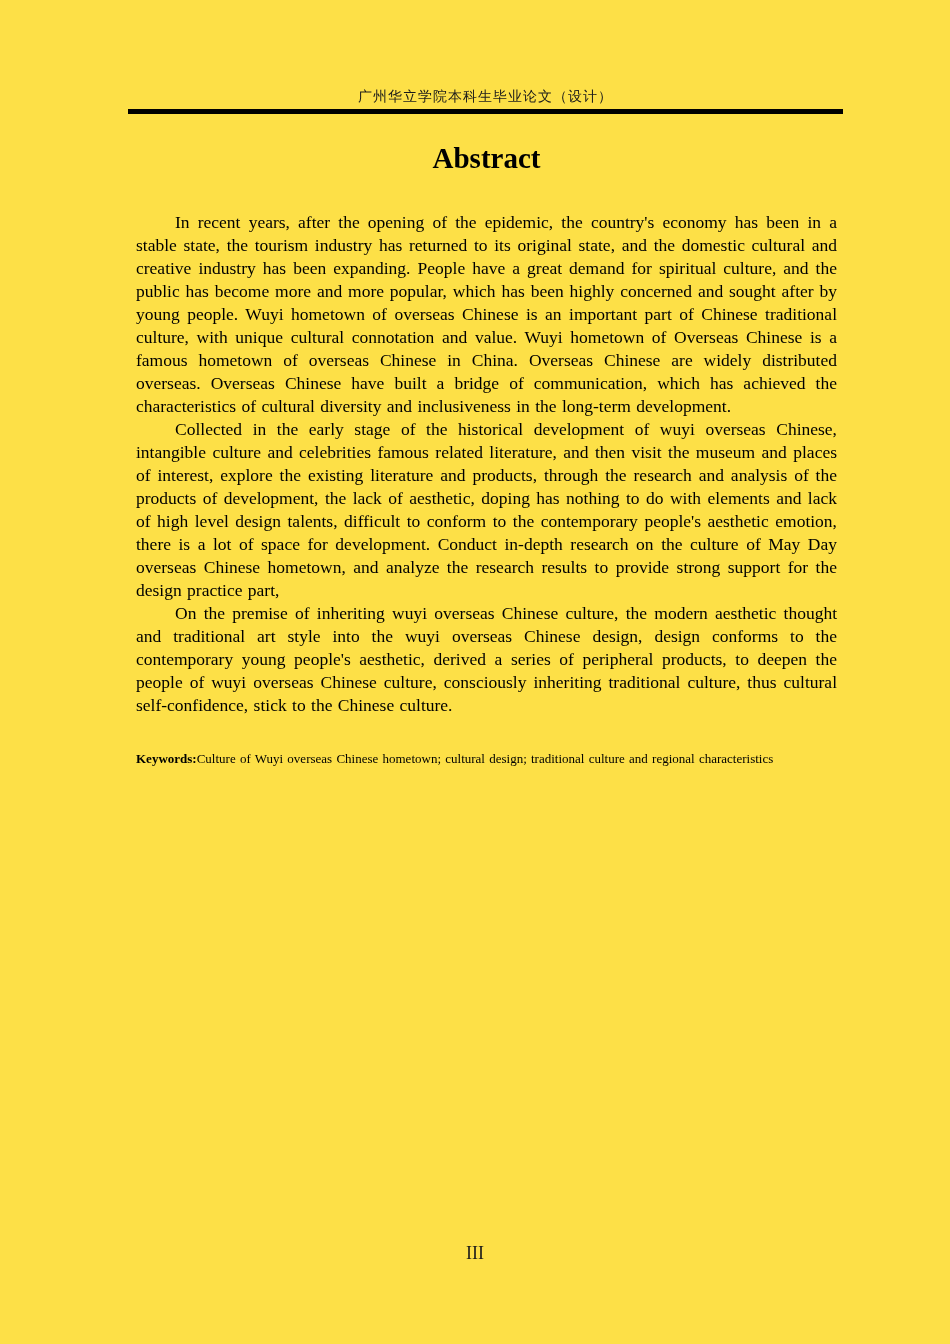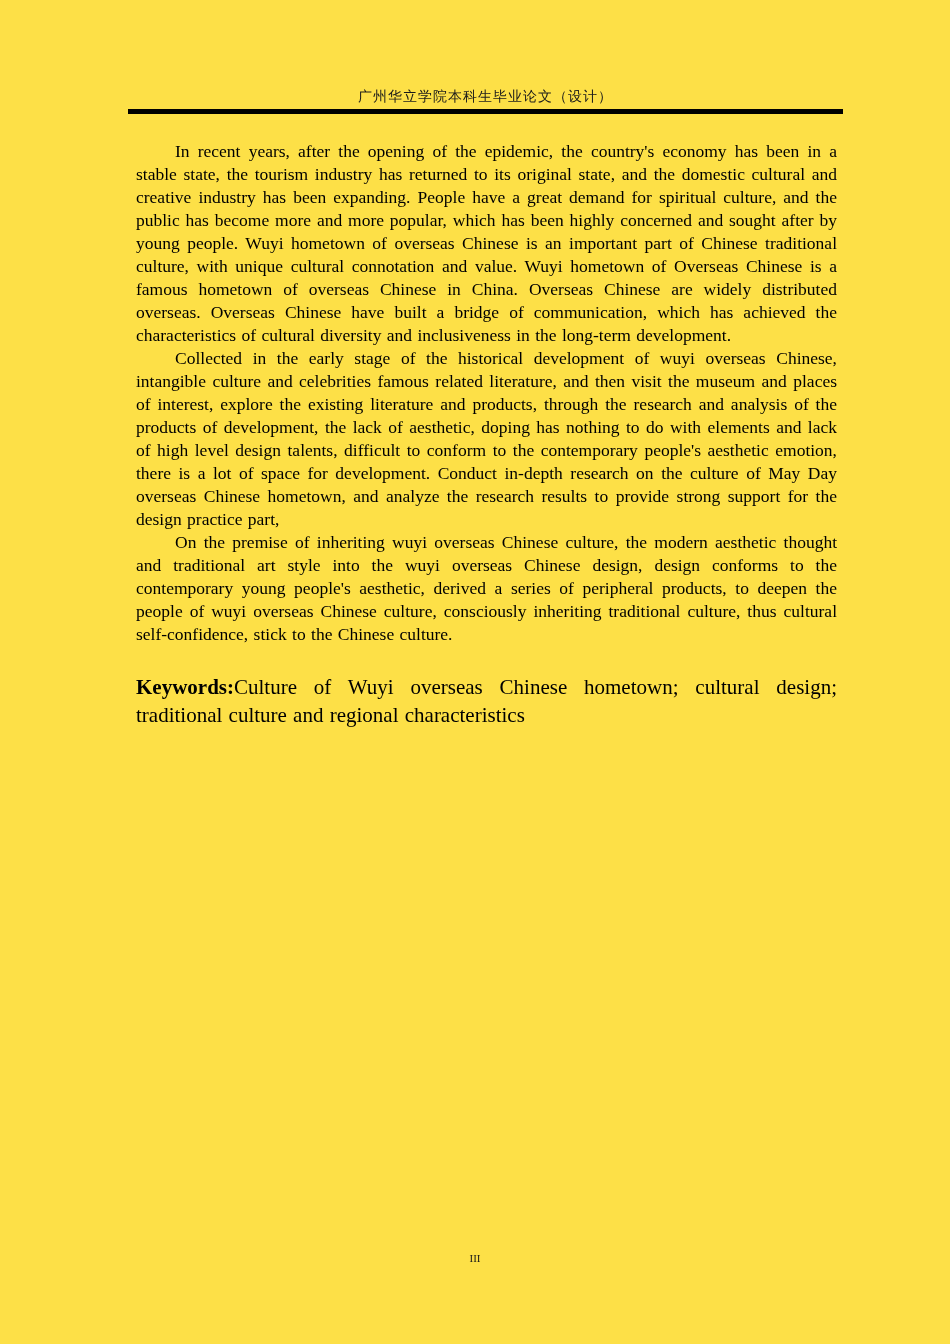--- a/index.html
+++ b/index.html
@@ -55,50 +55,51 @@
   .body-para {
     font-size: 17.5px;
     line-height: 23px;
     text-align: justify;
     text-justify: inter-word;
     text-indent: 39px;
     word-spacing: 1px;
   }
   .keywords-para {
     margin-top: 28px;
-    font-size: 21px;
+    font-size: 13px;
     line-height: 27.6px;
     text-align: justify;
     text-justify: inter-word;
     word-spacing: 1px;
   }
   .keywords-label {
     font-weight: bold;
   }
   .page-number {
     position: absolute;
     bottom: 80px;
     left: 0;
     width: 950px;
     text-align: center;
-    font-size: 11px;
+    font-size: 18px;
     color: #1a1a1a;
   }
 </style>
 </head>
 <body>
 
 <div class="page">
 
   <div class="header">广州华立学院本科生毕业论文（设计）</div>
 
   <div class="header-rule"></div>
 
   <div class="content">
 
+    <h1 class="doc-title">Abstract</h1>
 
     <p class="body-para">In recent years, after the opening of the epidemic, the country's economy has been in a stable state, the tourism industry has returned to its original state, and the domestic cultural and creative industry has been expanding. People have a great demand for spiritual culture, and the public has become more and more popular, which has been highly concerned and sought after by young people. Wuyi hometown of overseas Chinese is an important part of Chinese traditional culture, with unique cultural connotation and value. Wuyi hometown of Overseas Chinese is a famous hometown of overseas Chinese in China. Overseas Chinese are widely distributed overseas. Overseas Chinese have built a bridge of communication, which has achieved the characteristics of cultural diversity and inclusiveness in the long-term development.</p>
 
     <p class="body-para">Collected in the early stage of the historical development of wuyi overseas Chinese, intangible culture and celebrities famous related literature, and then visit the museum and places of interest, explore the existing literature and products, through the research and analysis of the products of development, the lack of aesthetic, doping has nothing to do with elements and lack of high level design talents, difficult to conform to the contemporary people's aesthetic emotion, there is a lot of space for development. Conduct in-depth research on the culture of May Day overseas Chinese hometown, and analyze the research results to provide strong support for the design practice part,</p>
 
     <p class="body-para">On the premise of inheriting wuyi overseas Chinese culture, the modern aesthetic thought and traditional art style into the wuyi overseas Chinese design, design conforms to the contemporary young people's aesthetic, derived a series of peripheral products, to deepen the people of wuyi overseas Chinese culture, consciously inheriting traditional culture, thus cultural self-confidence, stick to the Chinese culture.</p>
 
     <p class="keywords-para"><span class="keywords-label">Keywords:</span><span>Culture of Wuyi overseas Chinese hometown; cultural design; traditional culture and regional characteristics</span></p>
 
   </div>

